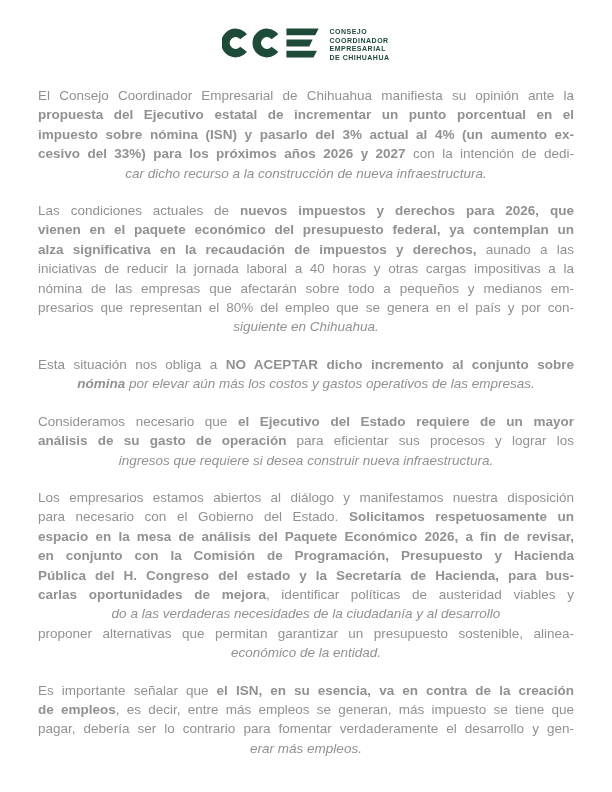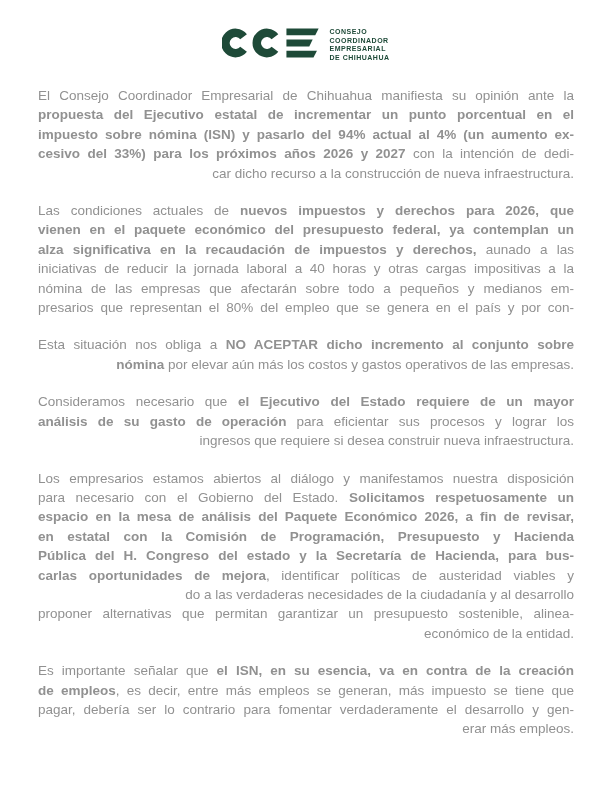--- a/index.html
+++ b/index.html
@@ -36,22 +36,23 @@
     line-height: 19.4px;
     font-weight: 400;
   }
   .para { margin: 4px 0 18px 0; }
   .line {
     text-align: justify;
     text-align-last: justify;
     min-height: 19.4px;
   }
   .line.left {
-    text-align: right;
+    text-align: center;
     text-align-last: auto;
+    font-style: italic;
   }
   .b { font-weight: 700; }
 </style>
 </head>
 <body>
 
 <div class="page">
 
   <div class="logo-wrap">
     <span class="logo-mark brand" aria-label="CCE" style="color: rgb(30, 74, 56);">
@@ -68,46 +69,47 @@
       <span>COORDINADOR</span>
       <span>EMPRESARIAL</span>
       <span>DE CHIHUAHUA</span>
     </span>
   </div>
 
   <div class="doc" style="color: rgb(145, 145, 145);">
       <div class="para">
         <div class="line"><span>El Consejo Coordinador Empresarial de Chihuahua manifiesta su opinión ante la</span></div>
         <div class="line"><span class="b">propuesta del Ejecutivo estatal de incrementar un punto porcentual en el</span></div>
-        <div class="line"><span class="b">impuesto sobre nómina (ISN) y pasarlo del 94% actual al 4% (un aumento ex-</span></div>
+        <div class="line"><span class="b">impuesto sobre nómina (ISN) y pasarlo del 3% actual al 4% (un aumento ex-</span></div>
         <div class="line"><span class="b">cesivo del 33%) para los próximos años 2026 y 2027</span><span> con la intención de dedi-</span></div>
         <div class="line left"><span>car dicho recurso a la construcción de nueva infraestructura.</span></div>
       </div>
       <div class="para">
         <div class="line"><span>Las condiciones actuales de </span><span class="b">nuevos impuestos y derechos para 2026, que</span></div>
         <div class="line"><span class="b">vienen en el paquete económico del presupuesto federal, ya contemplan un</span></div>
         <div class="line"><span class="b">alza significativa en la recaudación de impuestos y derechos,</span><span> aunado a las</span></div>
         <div class="line"><span>iniciativas de reducir la jornada laboral a 40 horas y otras cargas impositivas a la</span></div>
         <div class="line"><span>nómina de las empresas que afectarán sobre todo a pequeños y medianos em-</span></div>
         <div class="line"><span>presarios que representan el 80% del empleo que se genera en el país y por con-</span></div>
+        <div class="line left"><span>siguiente en Chihuahua.</span></div>
       </div>
       <div class="para">
         <div class="line"><span>Esta situación nos obliga a </span><span class="b">NO ACEPTAR dicho incremento al conjunto sobre</span></div>
         <div class="line left"><span class="b">nómina</span><span> por elevar aún más los costos y gastos operativos de las empresas.</span></div>
       </div>
       <div class="para">
         <div class="line"><span>Consideramos necesario que </span><span class="b">el Ejecutivo del Estado requiere de un mayor</span></div>
         <div class="line"><span class="b">análisis de su gasto de operación</span><span> para eficientar sus procesos y lograr los</span></div>
         <div class="line left"><span>ingresos que requiere si desea construir nueva infraestructura.</span></div>
       </div>
       <div class="para">
         <div class="line"><span>Los empresarios estamos abiertos al diálogo y manifestamos nuestra disposición</span></div>
         <div class="line"><span>para necesario con el Gobierno del Estado. </span><span class="b">Solicitamos respetuosamente un</span></div>
         <div class="line"><span class="b">espacio en la mesa de análisis del Paquete Económico 2026, a fin de revisar,</span></div>
-        <div class="line"><span class="b">en estatal con la Comisión de Programación, Presupuesto y Hacienda</span></div>
+        <div class="line"><span class="b">en conjunto con la Comisión de Programación, Presupuesto y Hacienda</span></div>
         <div class="line"><span class="b">Pública del H. Congreso del estado y la Secretaría de Hacienda, para bus-</span></div>
         <div class="line"><span class="b">carlas oportunidades de mejora</span><span>, identificar políticas de austeridad viables y</span></div>
         <div class="line left"><span>do a las verdaderas necesidades de la ciudadanía y al desarrollo</span></div>
         <div class="line"><span>proponer alternativas que permitan garantizar un presupuesto sostenible, alinea-</span></div>
         <div class="line left"><span>económico de la entidad.</span></div>
       </div>
       <div class="para">
         <div class="line"><span>Es importante señalar que </span><span class="b">el ISN, en su esencia, va en contra de la creación</span></div>
         <div class="line"><span class="b">de empleos</span><span>, es decir, entre más empleos se generan, más impuesto se tiene que</span></div>
         <div class="line"><span>pagar, debería ser lo contrario para fomentar verdaderamente el desarrollo y gen-</span></div>

